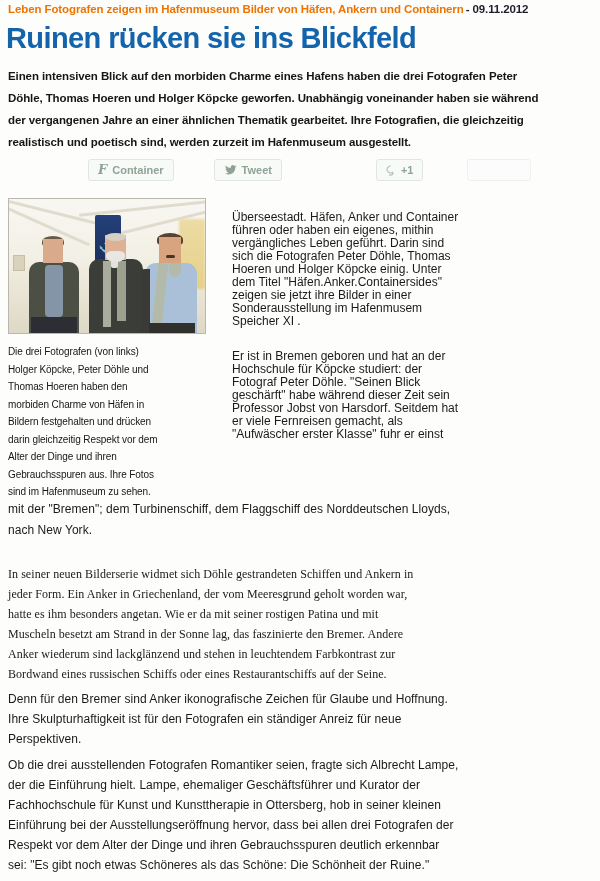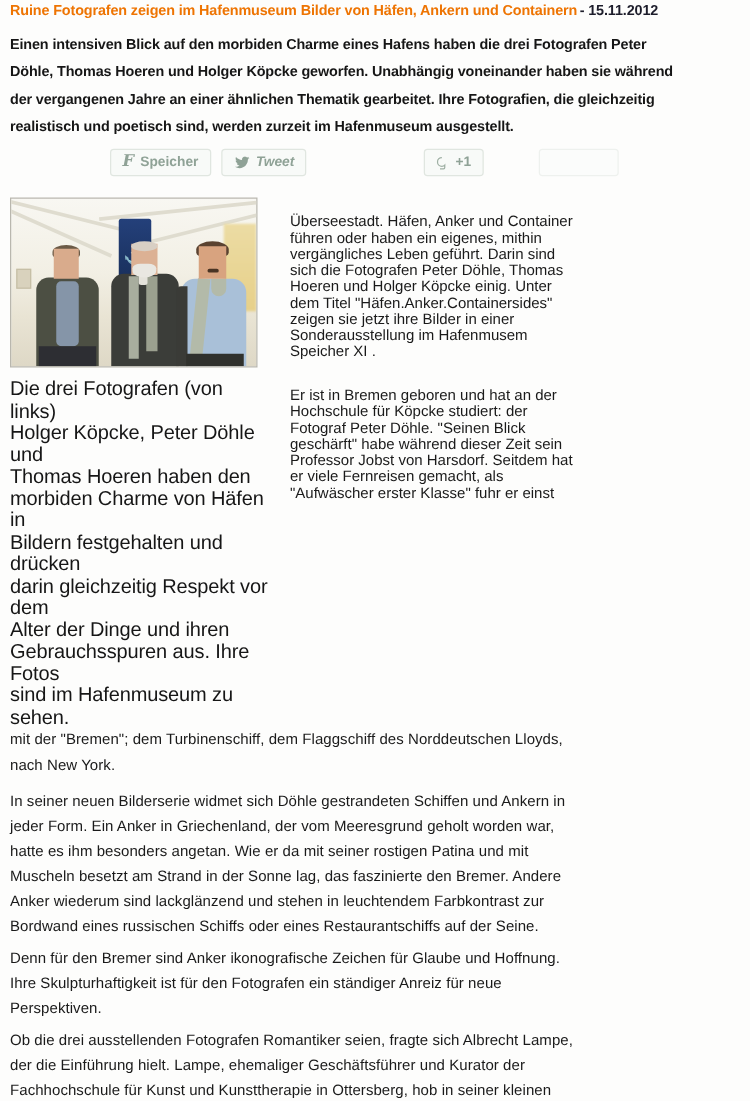--- a/index.html
+++ b/index.html
@@ -29,21 +29,21 @@
   .social{margin-top:5px;height:24px;display:flex;align-items:center;}
   .sbtn{
     display:inline-flex;align-items:center;gap:5px;
     border:1px solid #e0e6e0;background:#f8faf8;color:#8fa296;
     font-size:11px;font-weight:bold;border-radius:3px;
     padding:2px 9px;height:16px;line-height:16px;cursor:pointer;
   }
   .sbtn .fb{font-family:"DejaVu Serif",serif;font-style:italic;font-weight:bold;font-size:13px;}
   .sbtn svg{display:block;}
   .sbtn.empty{width:44px;border-color:#eef1ee;background:#fbfcfb;}
-  .m1{margin-left:80px;} .m2{margin-left:8px;font-style:italic;} .m3{margin-left:94px;} .m4{margin-left:44px;}
+  .m1{margin-left:80px;} .m2{margin-left:40px;} .m3{margin-left:94px;} .m4{margin-left:44px;}
 
   
   .main{margin-top:16px;display:flex;}
   .leftcol{width:210px;flex:0 0 210px;}
   .rightcol{margin-left:14px;width:362px;font-size:12px;line-height:13px;white-space:pre-line;color:#1a1a1a;}
   .rightcol .p2{margin-top:9px;}
 
   .photo{
     width:196px;height:134px;border:1px solid #b9b7ae;position:relative;overflow:hidden;
     background:linear-gradient(180deg,#f8f7f2 0%,#f2efe4 45%,#e9e4d4 70%,#ded8c6 100%);
@@ -77,48 +77,49 @@
   .f3-head{left:150px;top:38px;width:22px;height:26px;background:#d8a37f;}
   .f3-hair{left:148px;top:34px;width:26px;height:13px;background:#5a4230;border-radius:50% 50% 30% 30%;}
   .f3-mus{left:157px;top:56px;width:9px;height:3px;background:#4a3424;border-radius:2px;}
   .f3-torso{left:136px;top:64px;width:52px;height:70px;background:#a9c0d8;border-radius:11px 11px 0 0;}
   .f3-coatL{left:132px;top:70px;width:9px;height:64px;background:#3a3b37;border-radius:4px 0 0 0;}
   .f3-scarf{left:146px;top:64px;width:10px;height:64px;background:#b3baa9;transform:rotate(6deg);}
   .f3-scarf2{left:160px;top:64px;width:12px;height:14px;background:#b3baa9;border-radius:0 0 6px 6px;}
   .f3-pants{left:140px;top:124px;width:46px;height:10px;background:#30312d;}
 
   .credit{margin-top:6px;font-size:12.5px;color:#1a1a1a;}
-  .caption{margin-top:9px;font-size:16px;line-height:17.5px;white-space:pre-line;color:#161616;width:208px;letter-spacing:-0.1px;}
+  .caption{margin-top:9px;font-size:10px;line-height:17.5px;white-space:pre-line;color:#161616;width:208px;letter-spacing:-0.1px;}
 
   .para{font-size:12px;line-height:20px;white-space:pre-line;color:#1a1a1a;width:584px;letter-spacing:0.05px;}
   .cont{margin-top:-2px;line-height:21px;}
-  .p3{margin-top:8px;}
+  .p3{margin-top:23px;font-family:Liberation Serif, serif;}
   .p4{margin-top:5px;}
   .p5{margin-top:6px;}
 </style>
 </head>
 <body>
 
 <div class="page">
 
   <div class="kicker">
-    <span>Ruine Fotografen zeigen im Hafenmuseum Bilder von Häfen, Ankern und Containern</span><span class="date">- 15.11.2012</span>
+    <span>Leben Fotografen zeigen im Hafenmuseum Bilder von Häfen, Ankern und Containern</span><span class="date">- 09.11.2012</span>
   </div>
 
+  <h1 class="headline">Ruinen rücken sie ins Blickfeld</h1>
 
 
   <div class="intro">Einen intensiven Blick auf den morbiden Charme eines Hafens haben die drei Fotografen Peter
 Döhle, Thomas Hoeren und Holger Köpcke geworfen. Unabhängig voneinander haben sie während
 der vergangenen Jahre an einer ähnlichen Thematik gearbeitet. Ihre Fotografien, die gleichzeitig
 realistisch und poetisch sind, werden zurzeit im Hafenmuseum ausgestellt.</div>
 
   <div class="social">
     <span class="sbtn m1">
       <span class="fb">F</span>
-      <span>Speicher</span>
+      <span>Container</span>
     </span>
     <span class="sbtn m2">
       <span>
         <svg width="13" height="11" viewBox="0 0 13 11">
             <path d="M12.6 1.3c-.4.2-.9.4-1.4.4.5-.3.9-.8 1-1.4-.5.3-1 .5-1.6.6C10.2.4 9.6.1 8.9.1 7.6.1 6.6 1.2 6.6 2.4c0 .2 0 .4.1.5C4.7 2.8 3 1.9 1.8.5c-.2.4-.3.8-.3 1.2 0 .8.4 1.5 1 2-.4 0-.7-.1-1-.3 0 1.1.8 2.1 1.9 2.3-.2.1-.4.1-.6.1H2.4c.3.9 1.2 1.6 2.2 1.6-.8.6-1.8 1-2.9 1H1c1 .7 2.3 1.1 3.6 1.1 4.3 0 6.7-3.6 6.7-6.7v-.3c.5-.3.9-.8 1.3-1.2z" fill="#8fa296"></path>
           </svg>
       </span>
       <span>Tweet</span>
     </span>
     <span class="sbtn m3">

